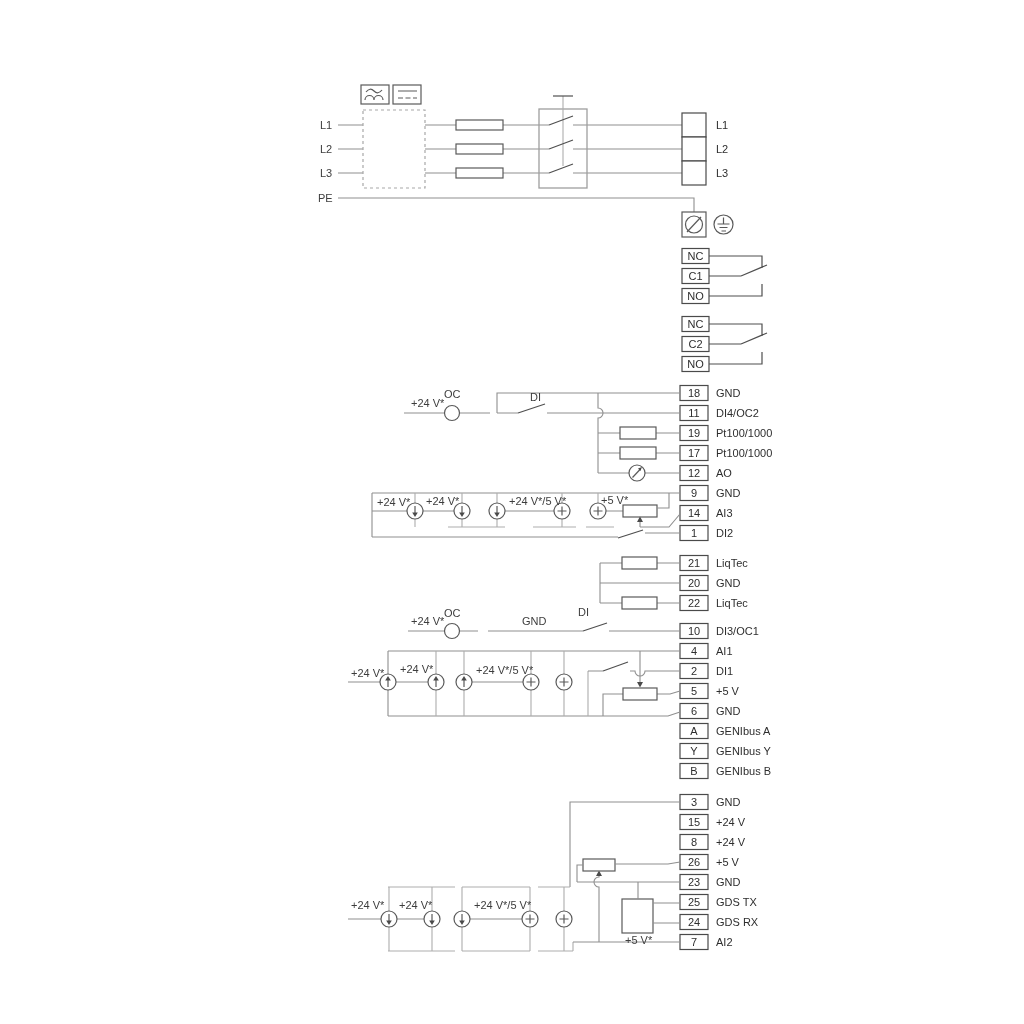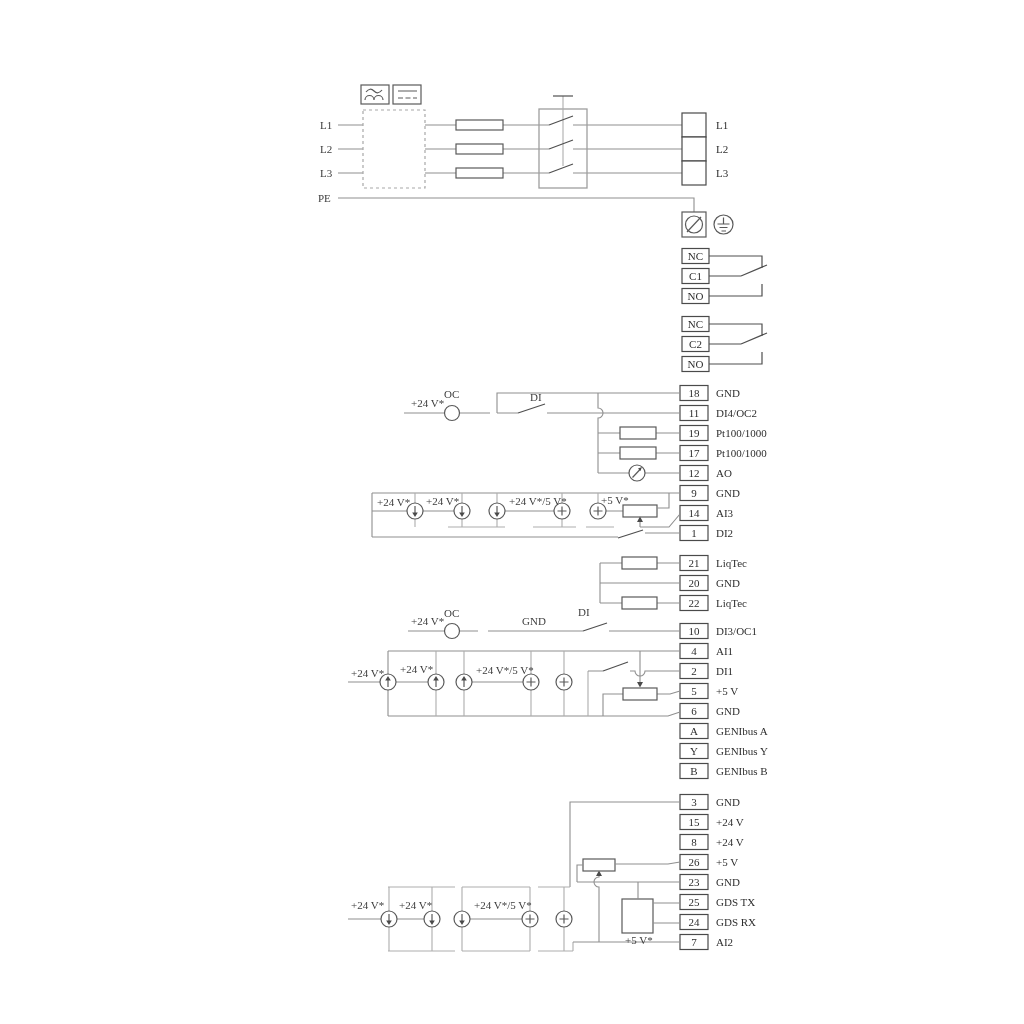--- a/index.html
+++ b/index.html
@@ -1,17 +1,17 @@
 <!DOCTYPE html>
 <html><head>
 <meta charset="utf-8">
 <style>
   html,body{margin:0;padding:0;background:#fff;}
   #stage{position:relative;width:1024px;height:1024px;background:#fff;overflow:hidden;
-         font-family:Liberation Serif, serif;}
+         font-family:Liberation Sans, sans-serif;}
   .w  {stroke:#8f8f8f;stroke-width:1.1;fill:none;}
   .wd {stroke:#4f4f4f;stroke-width:1.2;fill:none;}
   .ws {stroke:#adadad;stroke-width:1.1;fill:none;}
   .sym{stroke:#5a5a5a;stroke-width:1.2;fill:#fff;}
   .symo{stroke:#5a5a5a;stroke-width:1.2;fill:none;}
   .symf{fill:#4a4a4a;stroke:none;}
   .dash{stroke:#a8a8a8;stroke-width:1.2;fill:none;stroke-dasharray:3 3;}
   .gbox{stroke:#9e9e9e;stroke-width:1.3;fill:none;}
   .tc {fill:#fff;stroke:#4a4a4a;stroke-width:1.2;}
   .tn {font-size:11px;fill:#2e2e2e;text-anchor:middle;}

